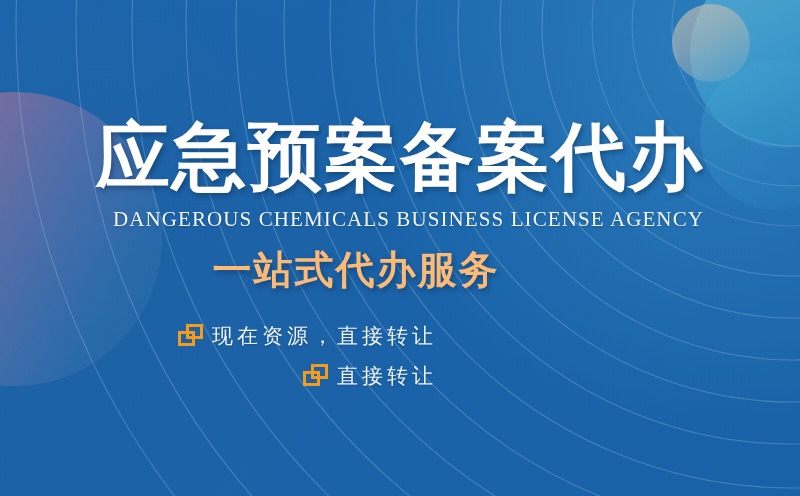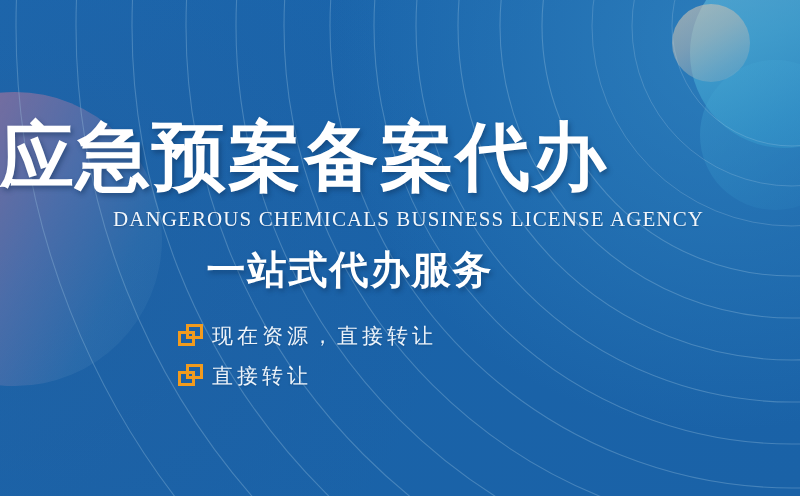--- a/index.html
+++ b/index.html
@@ -98,20 +98,21 @@
   
   .content {
     position: absolute;
     inset: 0;
   }
 
   .title-main {
     position: absolute;
     left: 0; right: 0;
     top: 114px;
+    text-align: center;
     font-size: 74px;
     line-height: 84px;
     font-weight: bold;
     color: #ffffff;
     letter-spacing: 2px;
     text-shadow: 2px 3px 5px rgba(10,45,85,0.45);
     font-family: "DejaVu Sans", "Liberation Sans", sans-serif;
     white-space: nowrap;
   }
 
@@ -131,36 +132,38 @@
 
   .title-sub {
     position: absolute;
     left: 0;
     width: 700px;
     top: 245px;
     text-align: center;
     font-size: 39px;
     line-height: 50px;
     font-weight: bold;
-    color: #ffffff;
+    color: #fdba74;
     letter-spacing: 2px;
     text-shadow: 2px 3px 5px rgba(10,45,85,0.45);
     font-family: "DejaVu Sans", "Liberation Sans", sans-serif;
     white-space: nowrap;
+    padding-left: 6px;
   }
 
   .features {
     position: absolute;
     left: 178px;
     top: 316px;
   }
   .feature-row {
     display: flex;
     align-items: center;
     height: 40px;
+    justify-content: flex-end;
   }
   .feature-icon {
     position: relative;
     width: 26px;
     height: 26px;
     flex: 0 0 26px;
     margin-right: 8px;
   }
   .feature-icon .sq {
     position: absolute;

